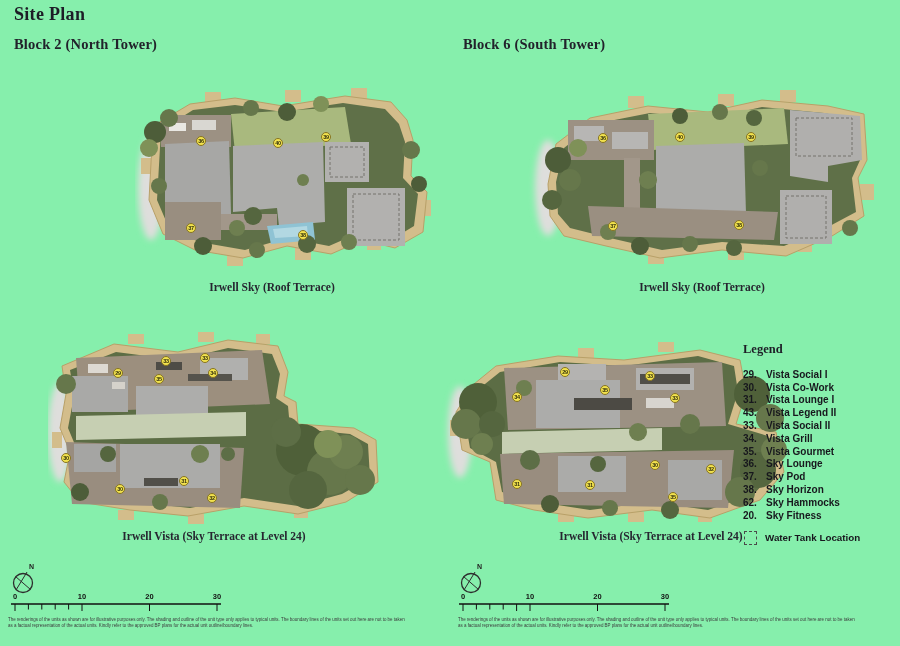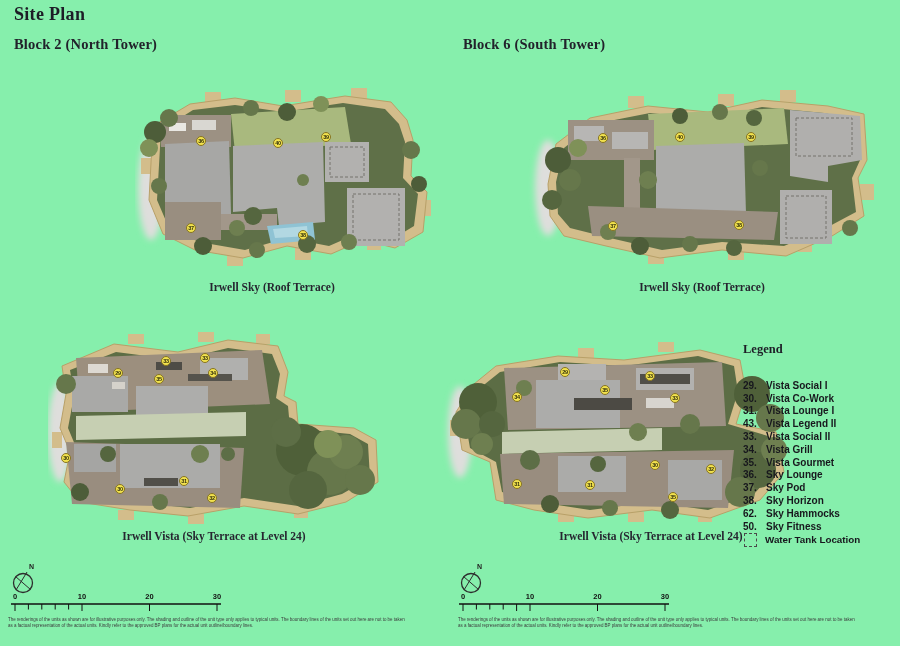--- a/index.html
+++ b/index.html
@@ -16,25 +16,25 @@
   .plan svg{display:block;}
   .marker{position:absolute;width:10px;height:10px;margin:-5px 0 0 -5px;border-radius:50%;
       background:#f2e24e;border:1px solid #857322;box-sizing:border-box;
       display:flex;align-items:center;justify-content:center;
       font:700 5.5px "Liberation Sans",sans-serif;color:#32300c;letter-spacing:-.2px;}
   .caption{position:absolute;width:300px;text-align:center;
       font:600 11.5px "Liberation Serif",serif;color:#262630;}
   
   .legend{position:absolute;left:743px;top:342px;width:115px;}
   .legend-title{margin:0;font:700 12.5px "Liberation Serif",serif;color:#1d1d26;}
-  .legend-list{margin-top:22px;}
+  .legend-list{margin-top:11px;}
   .lrow{display:flex;align-items:center;height:12.8px;}
   .lnum{width:23px;font:700 10px "Liberation Sans",sans-serif;color:#17171d;}
   .llabel{font:700 10px "Liberation Sans",sans-serif;color:#17171d;white-space:nowrap;}
-  .wt-row{display:flex;align-items:center;}
+  .wt-row{display:flex;align-items:center;margin-top:9px;}
   .wt-box{width:11px;height:12px;border:1.3px dashed #4a4a4a;margin:0 8px 0 1px;flex:none;}
   .wt-label{font:700 9.8px "Liberation Sans",sans-serif;color:#17171d;white-space:nowrap;}
   
   .footer-svg{position:absolute;}
   .disclaimer{position:absolute;width:764px;font-size:8px;line-height:1.32;color:#3c3c3c;
       transform:scale(0.555);transform-origin:0 0;}
   #disc-left{left:8px;top:617px;} #disc-right{left:458px;top:617px;}
 </style>
 </head>
 <body>
@@ -335,21 +335,21 @@
         </div>
         <div class="lrow">
           <span class="lnum">38.</span>
           <span class="llabel">Sky Horizon</span>
         </div>
         <div class="lrow">
           <span class="lnum">62.</span>
           <span class="llabel">Sky Hammocks</span>
         </div>
         <div class="lrow">
-          <span class="lnum">50.</span>
+          <span class="lnum">20.</span>
           <span class="llabel">Sky Fitness</span>
         </div>
       </div>
     <div class="wt-row">
       <span class="wt-box"></span>
       <span class="wt-label">Water Tank Location</span>
     </div>
   </aside>
 
   <svg class="footer-svg" style="left:10px;top:560px;" width="32" height="38" viewBox="0 0 32 38">

